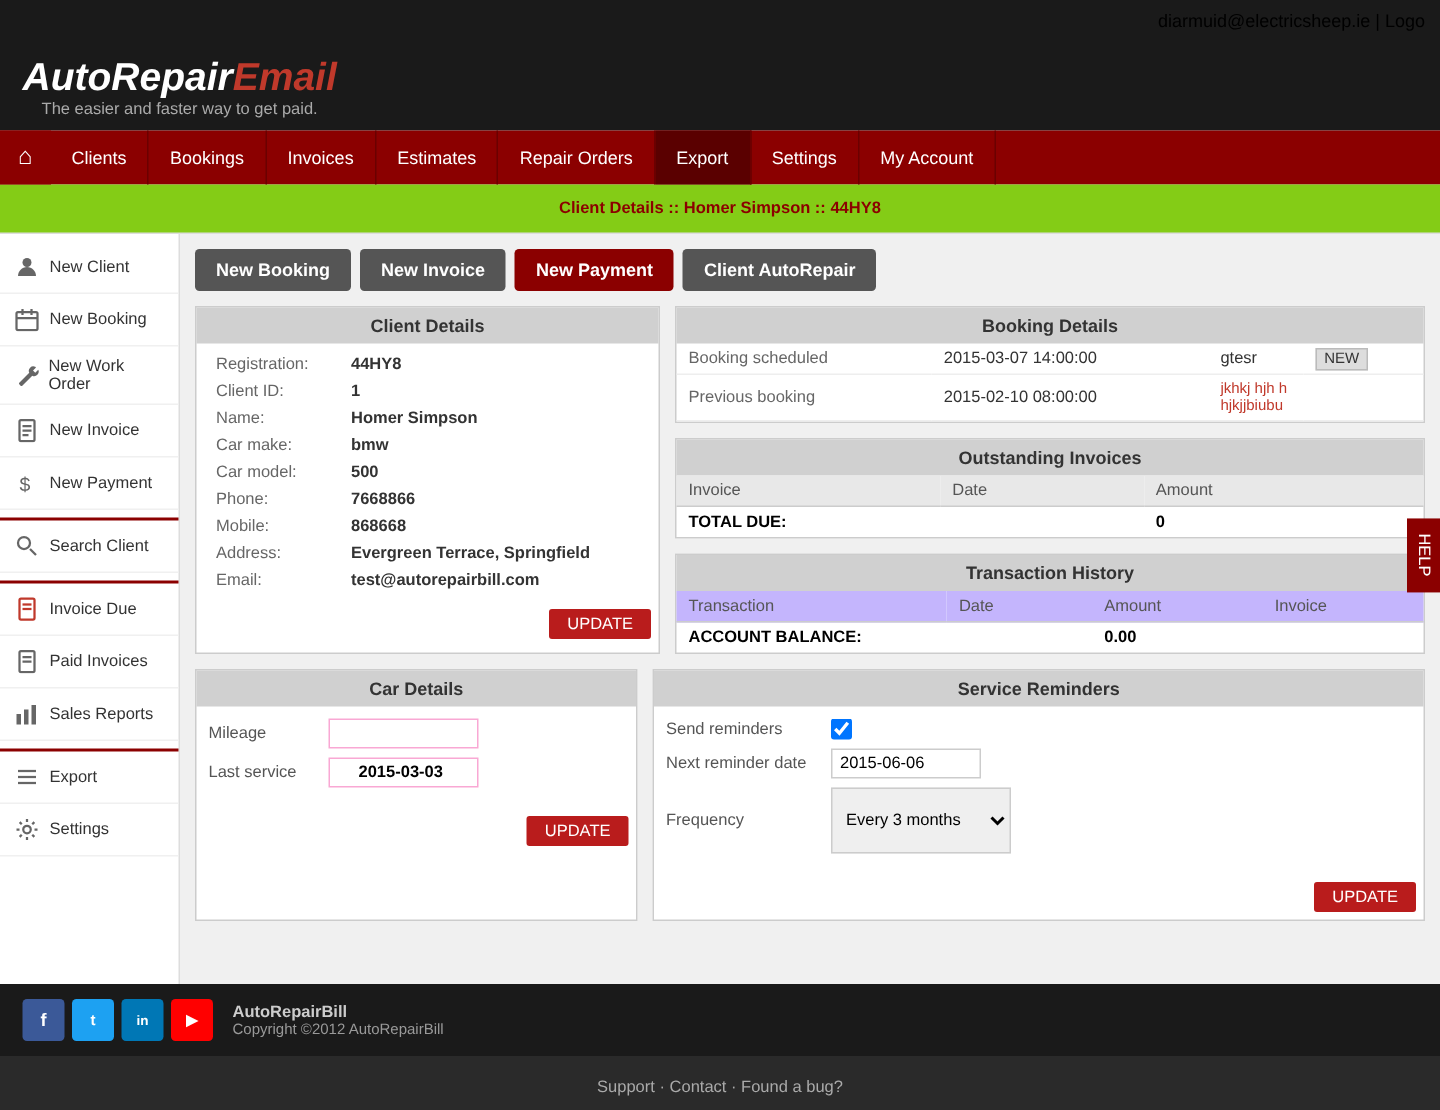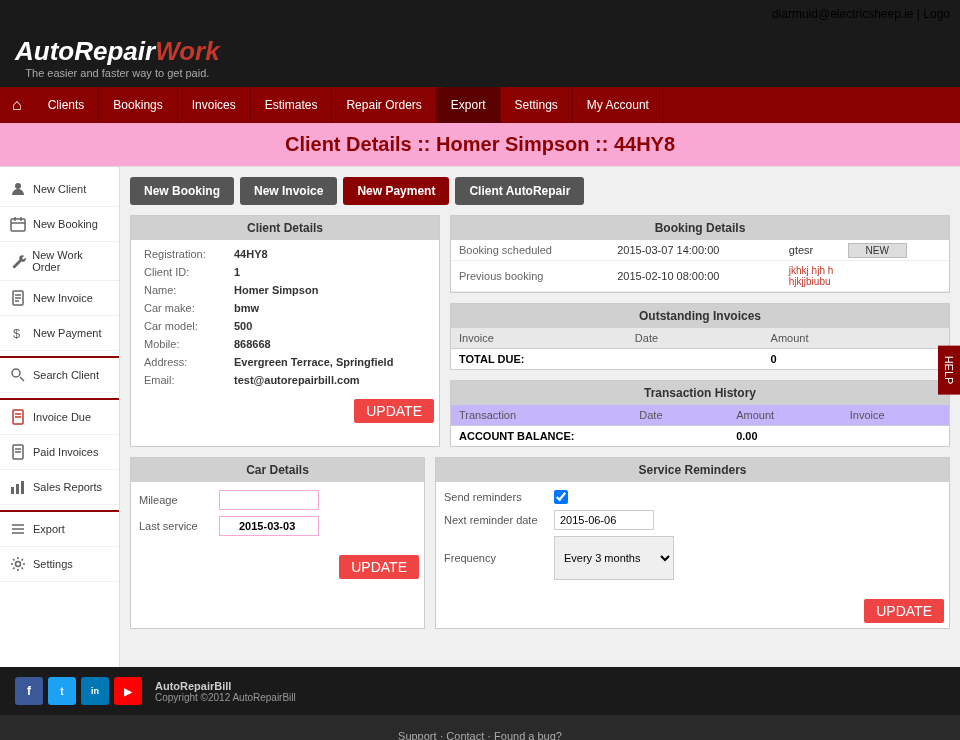--- a/index.html
+++ b/index.html
@@ -17,21 +17,21 @@
 
     
     .nav { background: #8b0000; display: flex; align-items: center; height: 36px; }
     .nav-home { background: #8b0000; color: white; border: none; padding: 0 12px; height: 100%; cursor: pointer; font-size: 16px; }
     .nav-item { color: white; padding: 0 14px; font-size: 12px; cursor: pointer; height: 100%; display: flex; align-items: center; text-decoration: none; border-right: 1px solid #6b0000; }
     .nav-item:first-child { border-left: 1px solid #6b0000; }
     .nav-item.active { background: #5a0000; }
     .nav-export { background: #6b6b6b; color: white; padding: 0 14px; font-size: 12px; cursor: pointer; height: 100%; display: flex; align-items: center; }
 
     
-    .page-title { background: #f9a8d4; text-align: center; padding: 10px; color: #8b0000; font-size: 20px; font-weight: bold; border-bottom: 1px solid #ddd; }
+    .page-title { background: #84cc16; text-align: center; padding: 10px; color: #8b0000; font-size: 11px; font-weight: bold; border-bottom: 1px solid #ddd; }
 
     
     .main { display: flex; min-height: 500px; }
 
     
     .sidebar { width: 120px; background: white; border-right: 1px solid #ddd; padding-top: 5px; flex-shrink: 0; }
     .sidebar-item { display: flex; align-items: center; padding: 7px 8px; cursor: pointer; border-bottom: 1px solid #f0f0f0; color: #333; font-size: 11px; }
     .sidebar-icon { width: 20px; height: 20px; margin-right: 5px; display: flex; align-items: center; justify-content: center; color: #666; font-size: 14px; }
 
     
@@ -48,37 +48,37 @@
     .section-title { background: #d0d0d0; text-align: center; padding: 5px; font-weight: bold; font-size: 12px; color: #333; }
     .detail-row { display: flex; padding: 3px 5px; }
     .detail-label { color: #666; width: 90px; flex-shrink: 0; font-size: 11px; }
     .detail-value { color: #333; font-size: 11px; font-weight: bold; }
 
     
     .booking-table { width: 100%; border-collapse: collapse; font-size: 11px; }
     .booking-table td { padding: 4px 8px; border-bottom: 1px solid #eee; }
     .booking-label { color: #666; }
     .booking-value { color: #333; }
-    .new-badge { background: #ddd; border: 1px solid #bbb; padding: 1px 17px; font-size: 10px; color: #333; }
+    .new-badge { background: #ddd; border: 1px solid #bbb; padding: 1px 5px; font-size: 10px; color: #333; }
 
     
     .invoice-table { width: 100%; border-collapse: collapse; font-size: 11px; }
     .invoice-table th { background: #e8e8e8; padding: 4px 8px; text-align: left; color: #555; font-weight: normal; border-bottom: 1px solid #ccc; }
     .invoice-table td { padding: 4px 8px; }
     .total-row td { font-weight: bold; }
 
     
     .trans-table { width: 100%; border-collapse: collapse; font-size: 11px; }
     .trans-table th { background: #c4b5fd; padding: 4px 8px; text-align: left; color: #555; font-weight: normal; border-bottom: 1px solid #ccc; }
     .trans-table td { padding: 4px 8px; }
     .balance-row td { font-weight: bold; }
 
     
     .update-btn-row { text-align: right; padding: 5px; }
-    .update-btn { background: #ef4444; color: white; border: none; padding: 4px 12px; cursor: pointer; font-size: 14px; border-radius: 2px; text-align: center; }
+    .update-btn { background: #b91c1c; color: white; border: none; padding: 4px 12px; cursor: pointer; font-size: 11px; border-radius: 2px; text-align: center; }
 
     
     .car-form { padding: 8px; }
     .car-row { display: flex; align-items: center; margin-bottom: 6px; }
     .car-label { width: 80px; color: #555; font-size: 11px; }
     .car-input { border: 1px solid #f9a8d4; padding: 3px 19px; font-size: 11px; width: 100px; font-weight: bold; }
 
     
     .reminder-form { padding: 8px; }
     .reminder-row { display: flex; align-items: center; margin-bottom: 6px; }
@@ -110,21 +110,21 @@
 </head>
 <body>
 
 <div class="top-bar">
   <span>diarmuid@electricsheep.ie | Logo</span>
 </div>
 
 <div class="header">
   <div class="logo">
     <div class="logo-main">
-      <span style="color:white;font-style:italic;">AutoRepair</span><span style="color:#c0392b;font-style:italic;">Work</span>
+      <span style="color:white;font-style:italic;">AutoRepair</span><span style="color:#c0392b;font-style:italic;">Email</span>
     </div>
     <div class="logo-sub">The easier and faster way to get paid.</div>
   </div>
 </div>
 
 <div class="nav">
   <button class="nav-home">⌂</button>
   <a class="nav-item">Clients</a>
   <a class="nav-item">Bookings</a>
   <a class="nav-item">Invoices</a>
@@ -276,20 +276,24 @@
               <span class="detail-label">Name:</span>
               <span class="detail-value">Homer Simpson</span>
             </div>
           <div class="detail-row">
               <span class="detail-label">Car make:</span>
               <span class="detail-value">bmw</span>
             </div>
           <div class="detail-row">
               <span class="detail-label">Car model:</span>
               <span class="detail-value">500</span>
+            </div>
+          <div class="detail-row">
+              <span class="detail-label">Phone:</span>
+              <span class="detail-value">7668866</span>
             </div>
           <div class="detail-row">
               <span class="detail-label">Mobile:</span>
               <span class="detail-value">868668</span>
             </div>
           <div class="detail-row">
               <span class="detail-label">Address:</span>
               <span class="detail-value">Evergreen Terrace, Springfield</span>
             </div>
           <div class="detail-row">

